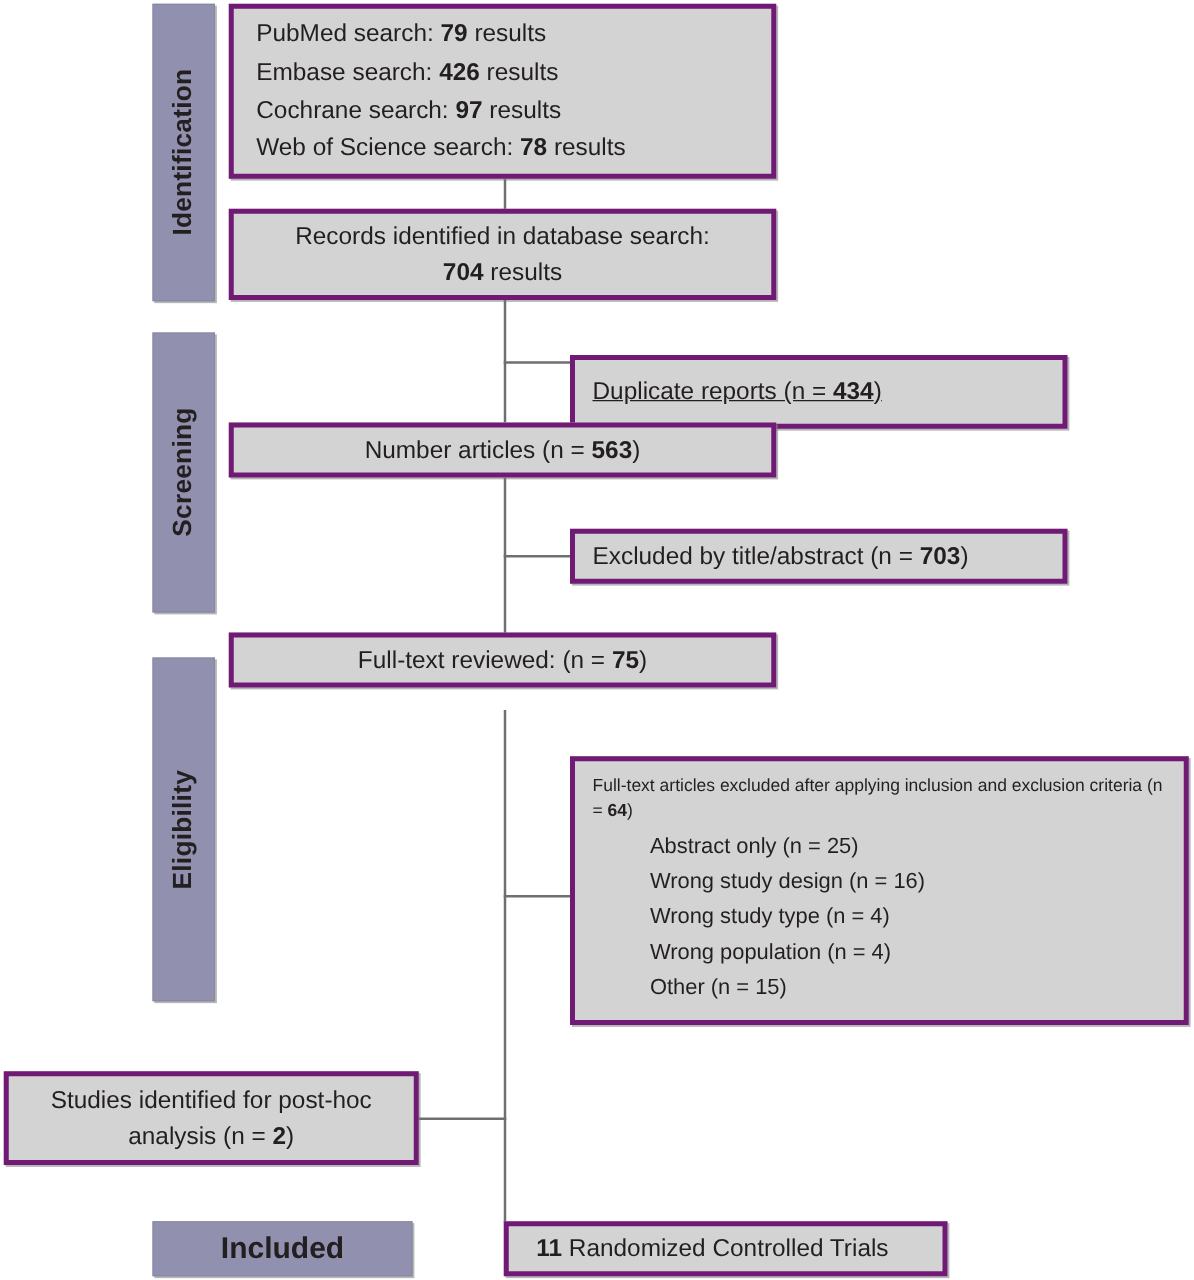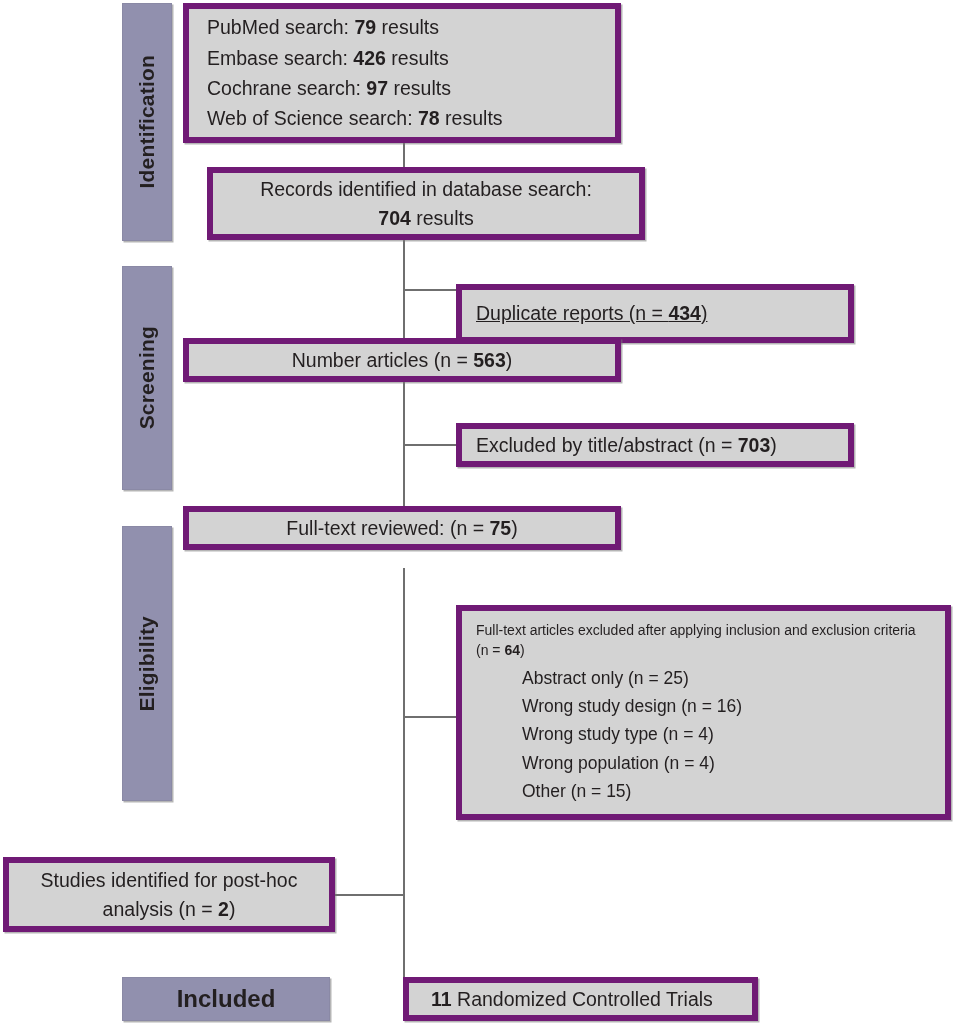--- a/index.html
+++ b/index.html
@@ -16,21 +16,21 @@
     width: 955px;
     height: 1024px;
     background: #ffffff;
     overflow: hidden;
   }
   
   .box {
     position: absolute;
     box-sizing: border-box;
     background: #d3d3d3;
-    border: 6px solid #701a75;
+    border: 4px solid #701a75;
     box-shadow: 1.5px 1.5px 0 rgba(120,120,120,0.55);
     font-size: 19.5px;
     line-height: 1.45;
     color: #231f20;
     display: flex;
     flex-direction: column;
     justify-content: center;
   }
   .box.center { text-align: center; align-items: center; }
   .box.left   { text-align: left; }
@@ -131,21 +131,21 @@
       </div>
       <div class="srow">
         <span>Cochrane search: </span><span class="b">97</span><span> results</span>
       </div>
       <div class="srow">
         <span>Web of Science search: </span><span class="b">78</span><span> results</span>
       </div>
     </div>
   </div>
 
-  <div class="box center" style="left:183px; top:167px; width:438px; height:73px;margin-left:24px;">
+  <div class="box center" style="left:183px; top:167px; width:438px; height:73px;">
     <div class="box-inner">
       <div>Records identified in database search:</div>
       <div>
         <span class="b">704</span><span> results</span>
       </div>
     </div>
   </div>
 
   <div class="box left" style="left:456px; top:284px; width:398px; height:59px;text-decoration:underline;">
     <div class="box-inner">

